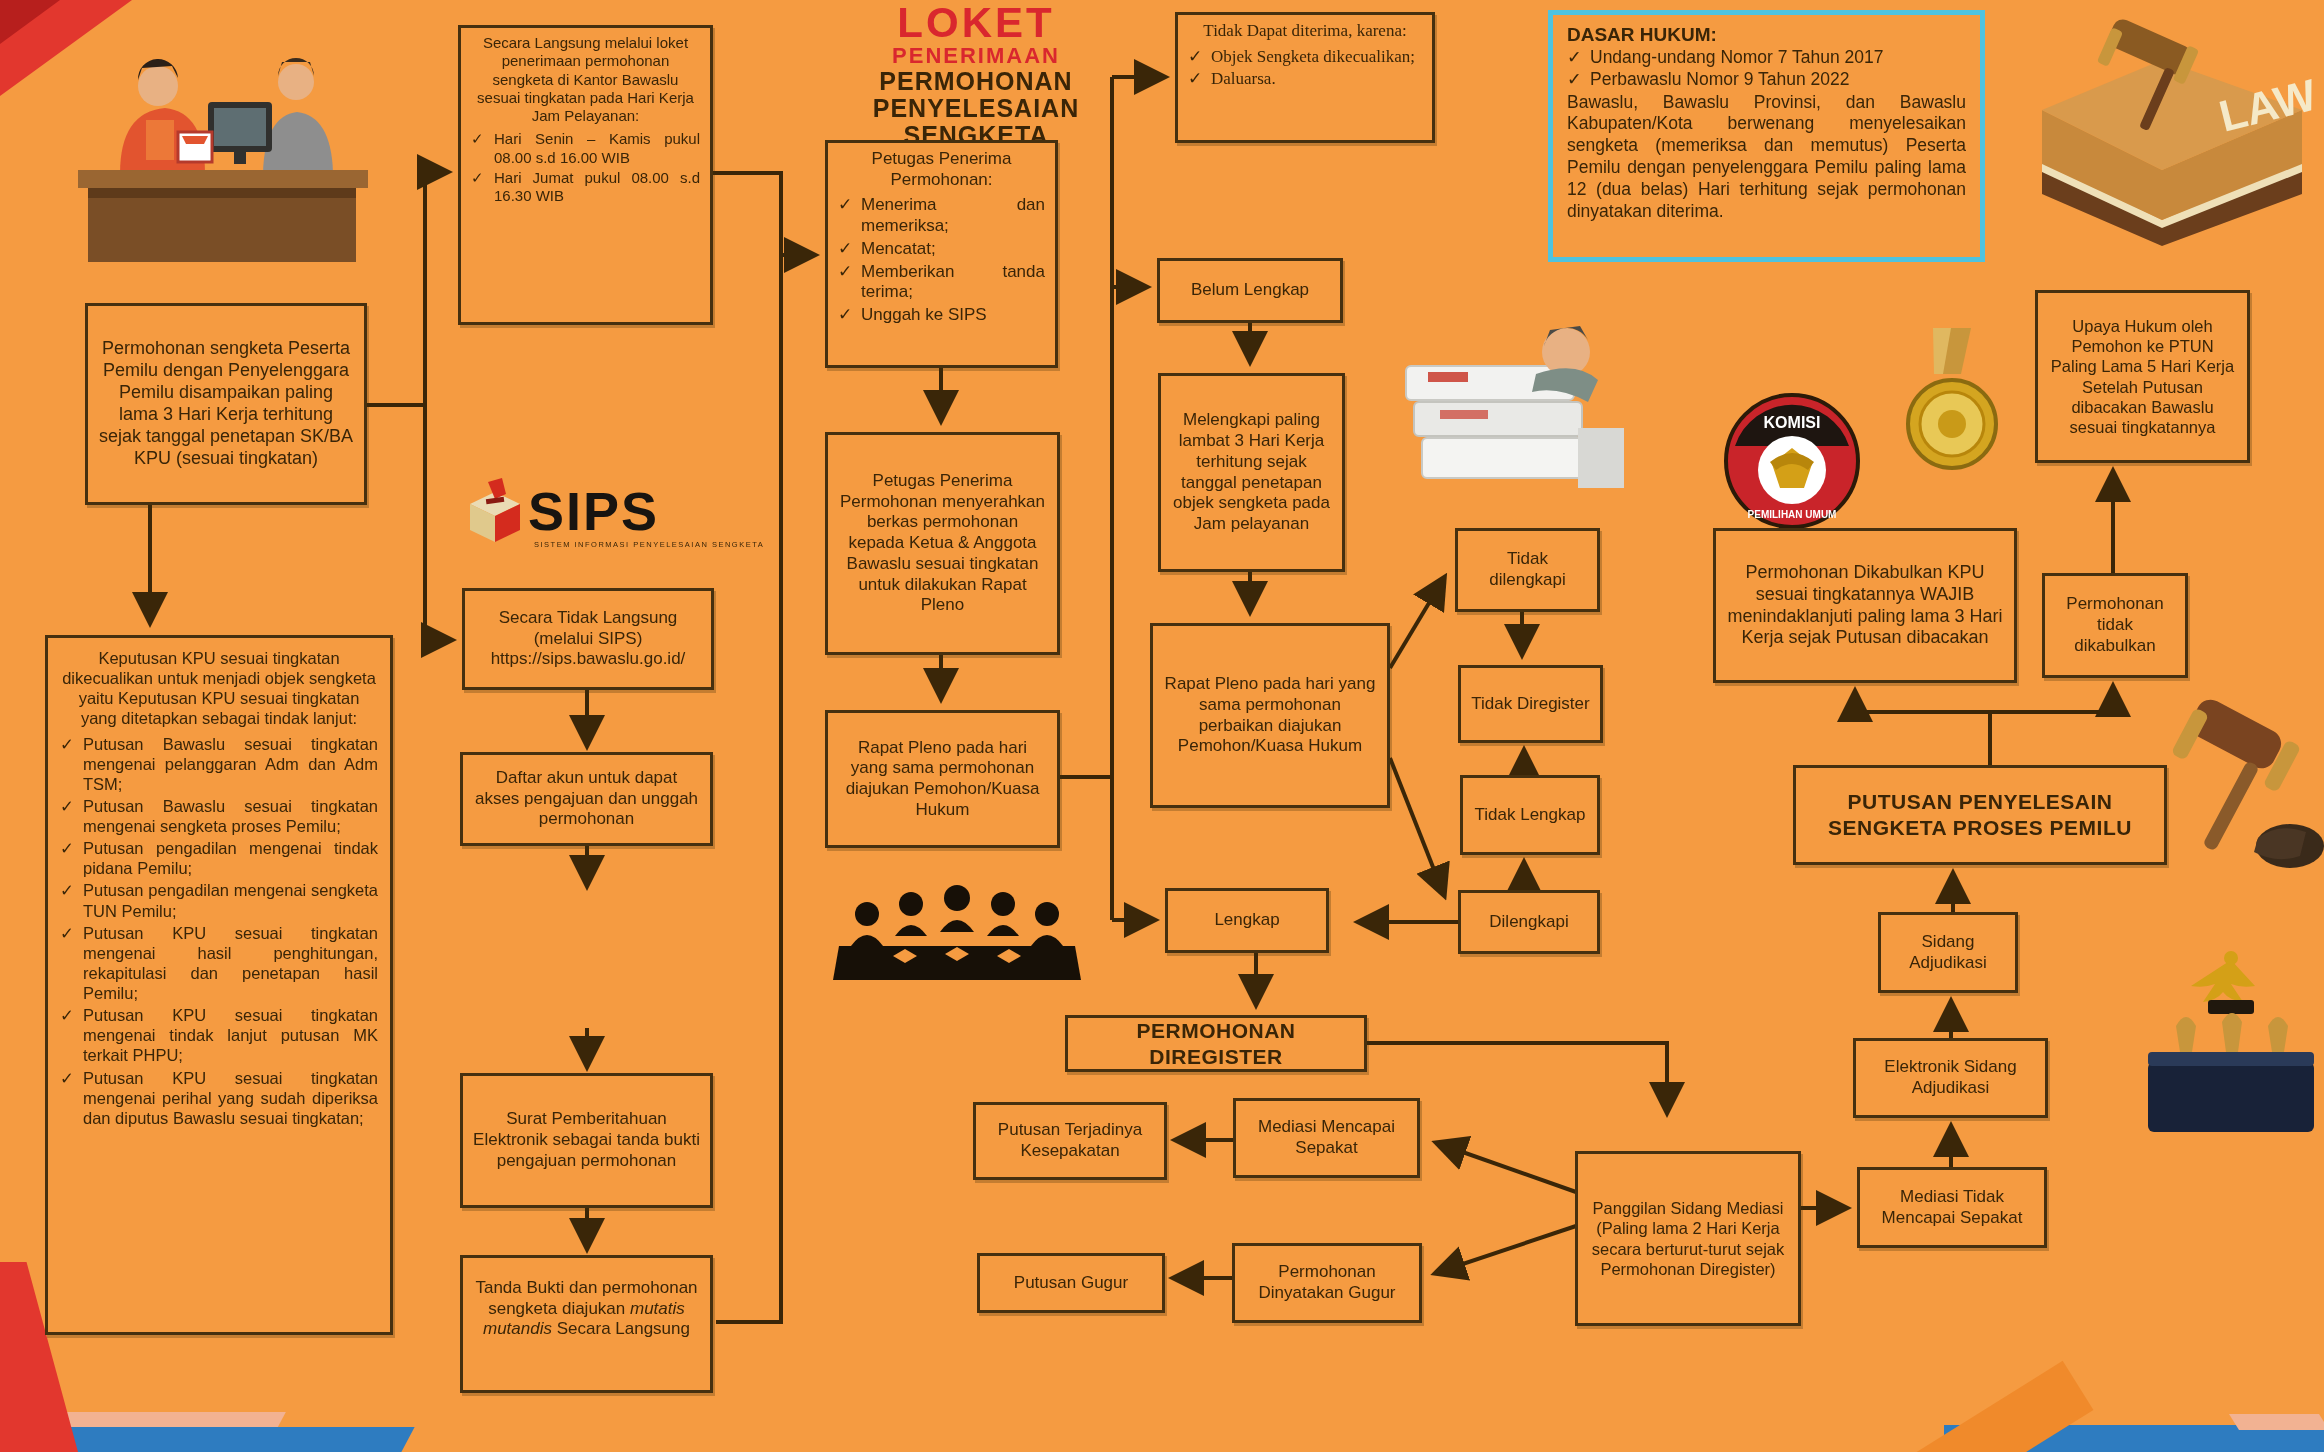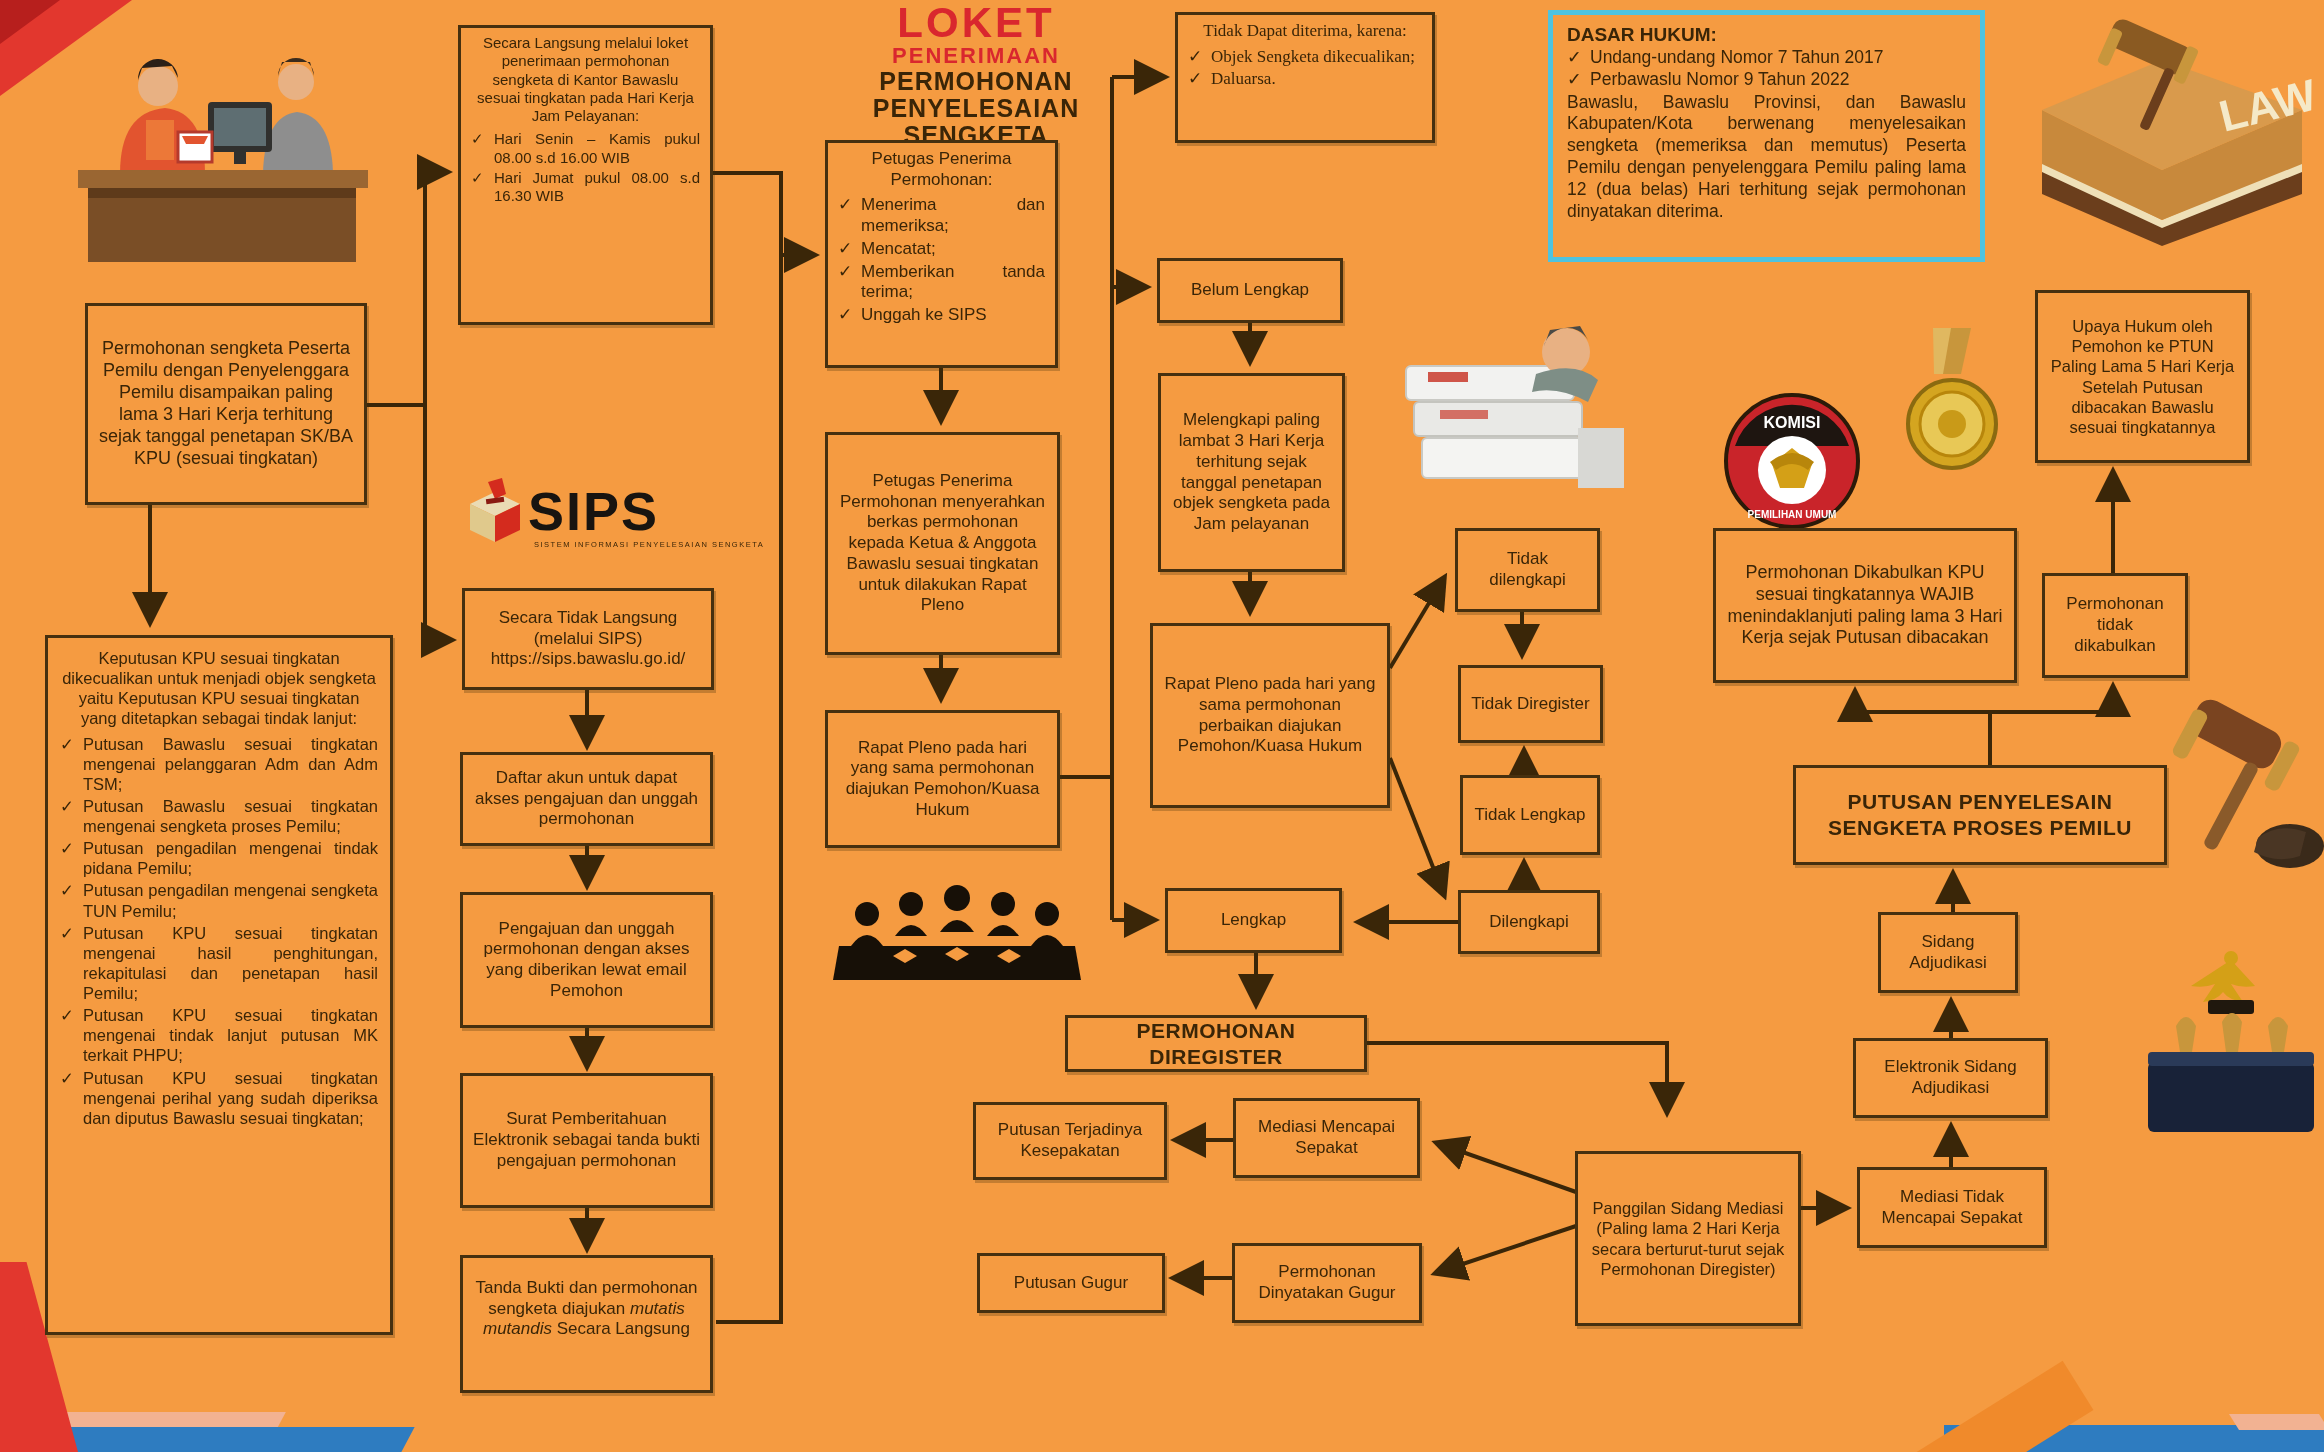--- a/index.html
+++ b/index.html
@@ -296,21 +296,20 @@
     <div class="ci">
         <span class="tick">✓</span>
         <span class="ct">Hari Jumat pukul 08.00 s.d 16.30 WIB</span>
       </div>
   </div>
 
   <div class="node" style="left:462px;top:588px;width:252px;height:102px;">Secara Tidak Langsung (melalui SIPS) https://sips.bawaslu.go.id/</div>
 
   <div class="node" style="left:460px;top:752px;width:253px;height:94px;">Daftar akun untuk dapat akses pengajuan dan unggah permohonan</div>
 
-  <div class="node" style="left:460px;top:892px;width:253px;height:136px;">Pengajuan dan unggah permohonan dengan akses yang diberikan lewat email Pemohon</div>
 
   <div class="node" style="left:460px;top:1073px;width:253px;height:135px;">Surat Pemberitahuan Elektronik sebagai tanda bukti pengajuan permohonan</div>
 
   <div class="node" style="left:460px;top:1255px;width:253px;height:138px;display:block;padding-top:20px;">
     <span>Tanda Bukti dan permohonan sengketa diajukan</span>
     <i>mutatis mutandis</i>
     <span>Secara Langsung</span>
   </div>
 
   <div class="node list" style="left:825px;top:140px;width:233px;height:228px;">
@@ -356,21 +355,21 @@
   <div class="node" style="left:1150px;top:623px;width:240px;height:185px;">Rapat Pleno pada hari yang sama permohonan perbaikan diajukan Pemohon/Kuasa Hukum</div>
 
   <div class="node" style="left:1455px;top:528px;width:145px;height:84px;">Tidak dilengkapi</div>
 
   <div class="node" style="left:1458px;top:665px;width:145px;height:78px;">Tidak Diregister</div>
 
   <div class="node" style="left:1460px;top:775px;width:140px;height:80px;">Tidak Lengkap</div>
 
   <div class="node" style="left:1458px;top:890px;width:142px;height:64px;">Dilengkapi</div>
 
-  <div class="node" style="left:1165px;top:888px;width:177px;height:65px;">Lengkap</div>
+  <div class="node" style="left:1165px;top:888px;width:164px;height:65px;">Lengkap</div>
 
   <div class="node bold" style="left:1065px;top:1015px;width:302px;height:57px;">PERMOHONAN DIREGISTER</div>
 
   <div class="node" style="left:973px;top:1102px;width:194px;height:78px;">Putusan Terjadinya Kesepakatan</div>
 
   <div class="node" style="left:1233px;top:1098px;width:187px;height:80px;">Mediasi Mencapai Sepakat</div>
 
   <div class="node" style="left:977px;top:1253px;width:188px;height:60px;">Putusan Gugur</div>
 
   <div class="node" style="left:1232px;top:1243px;width:190px;height:80px;">Permohonan Dinyatakan Gugur</div>

